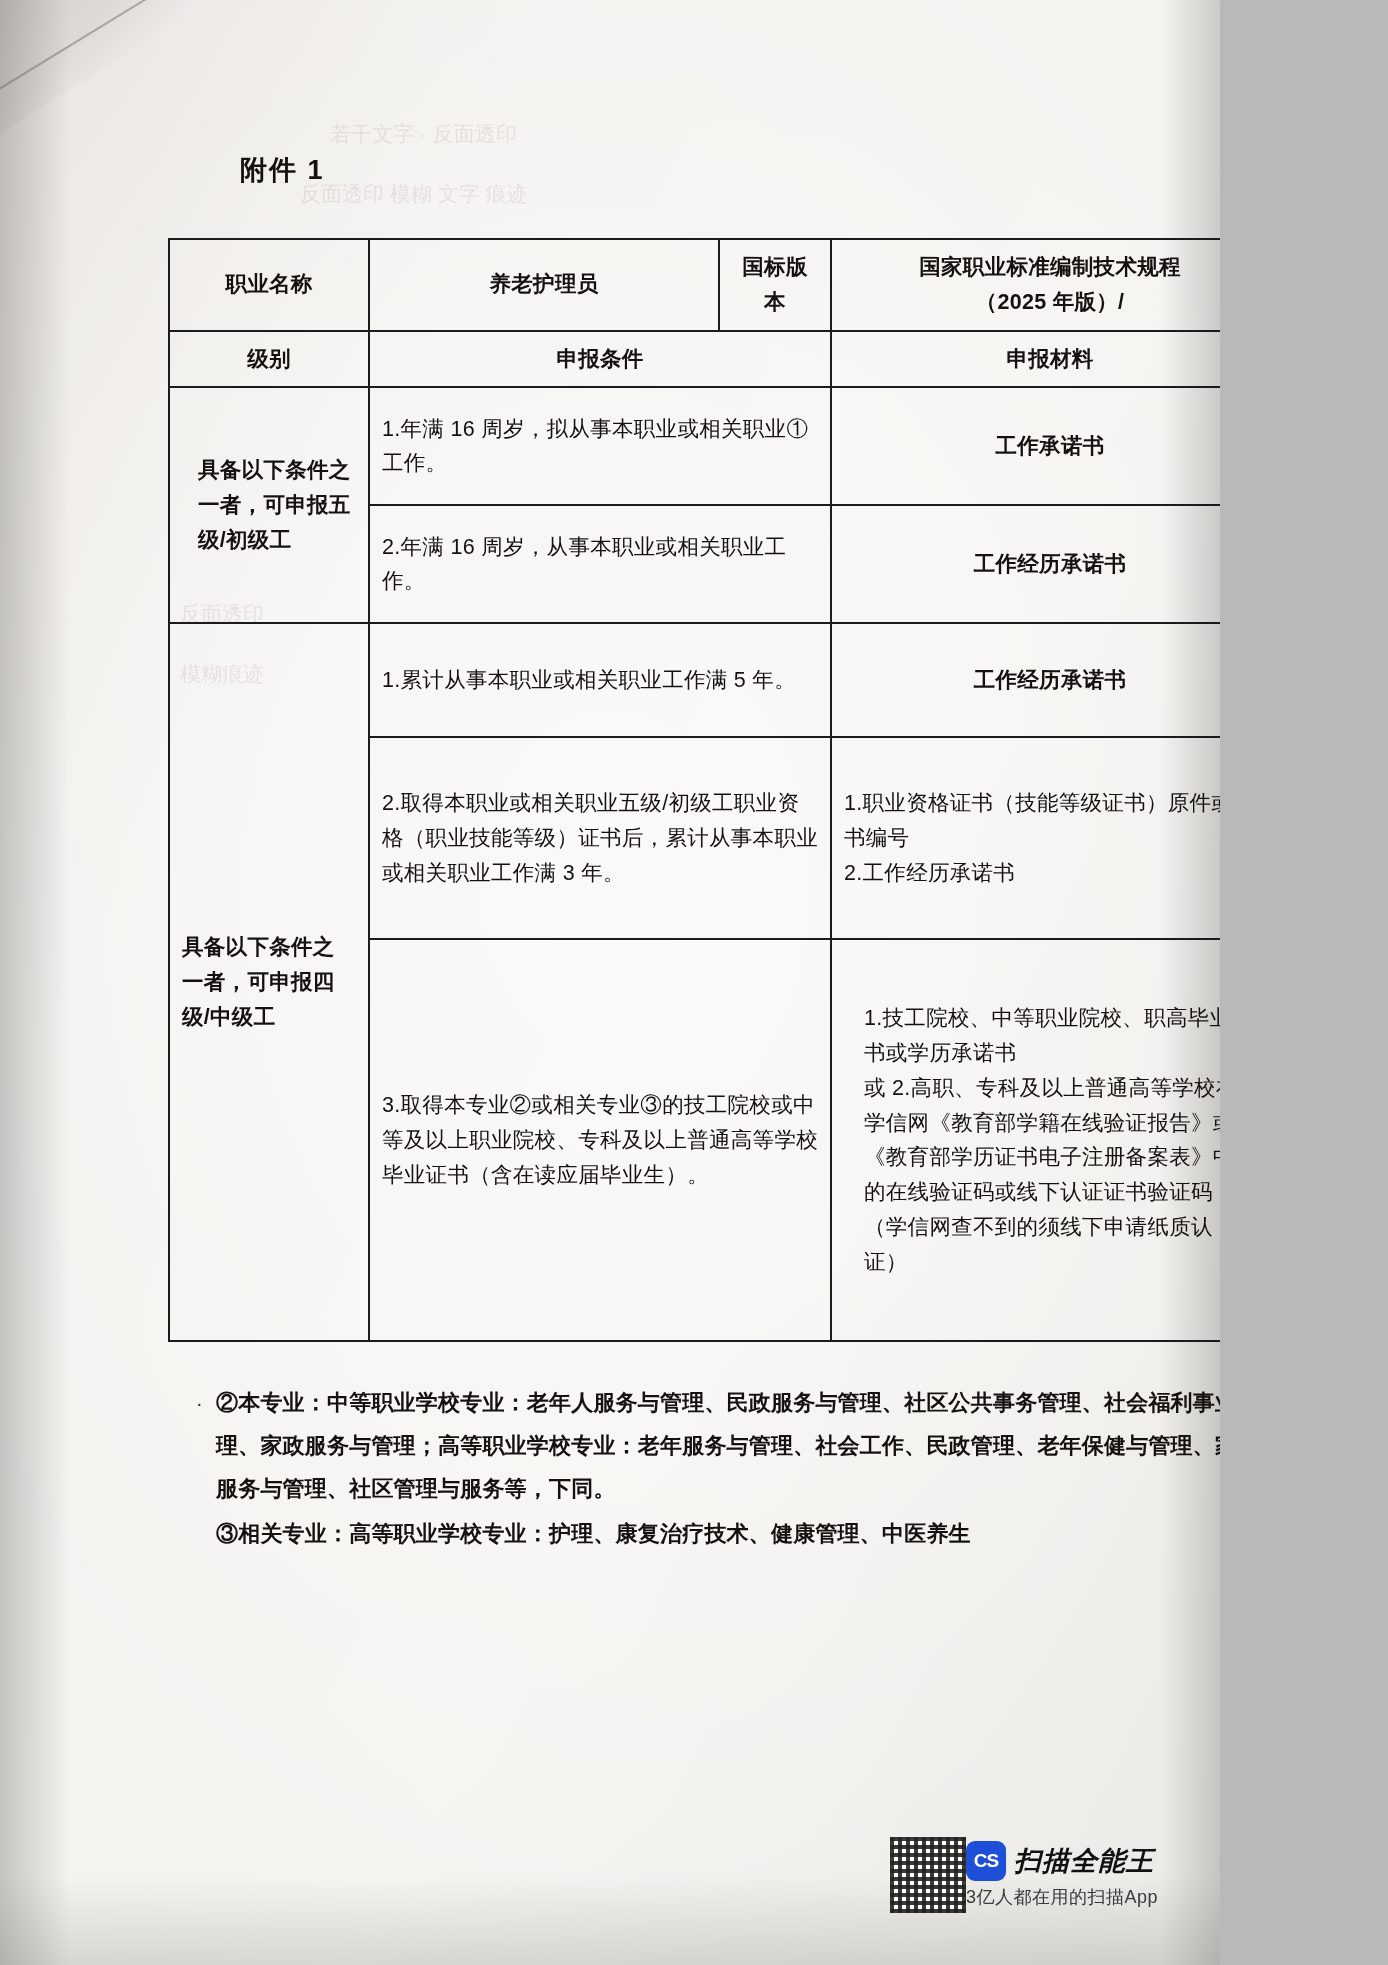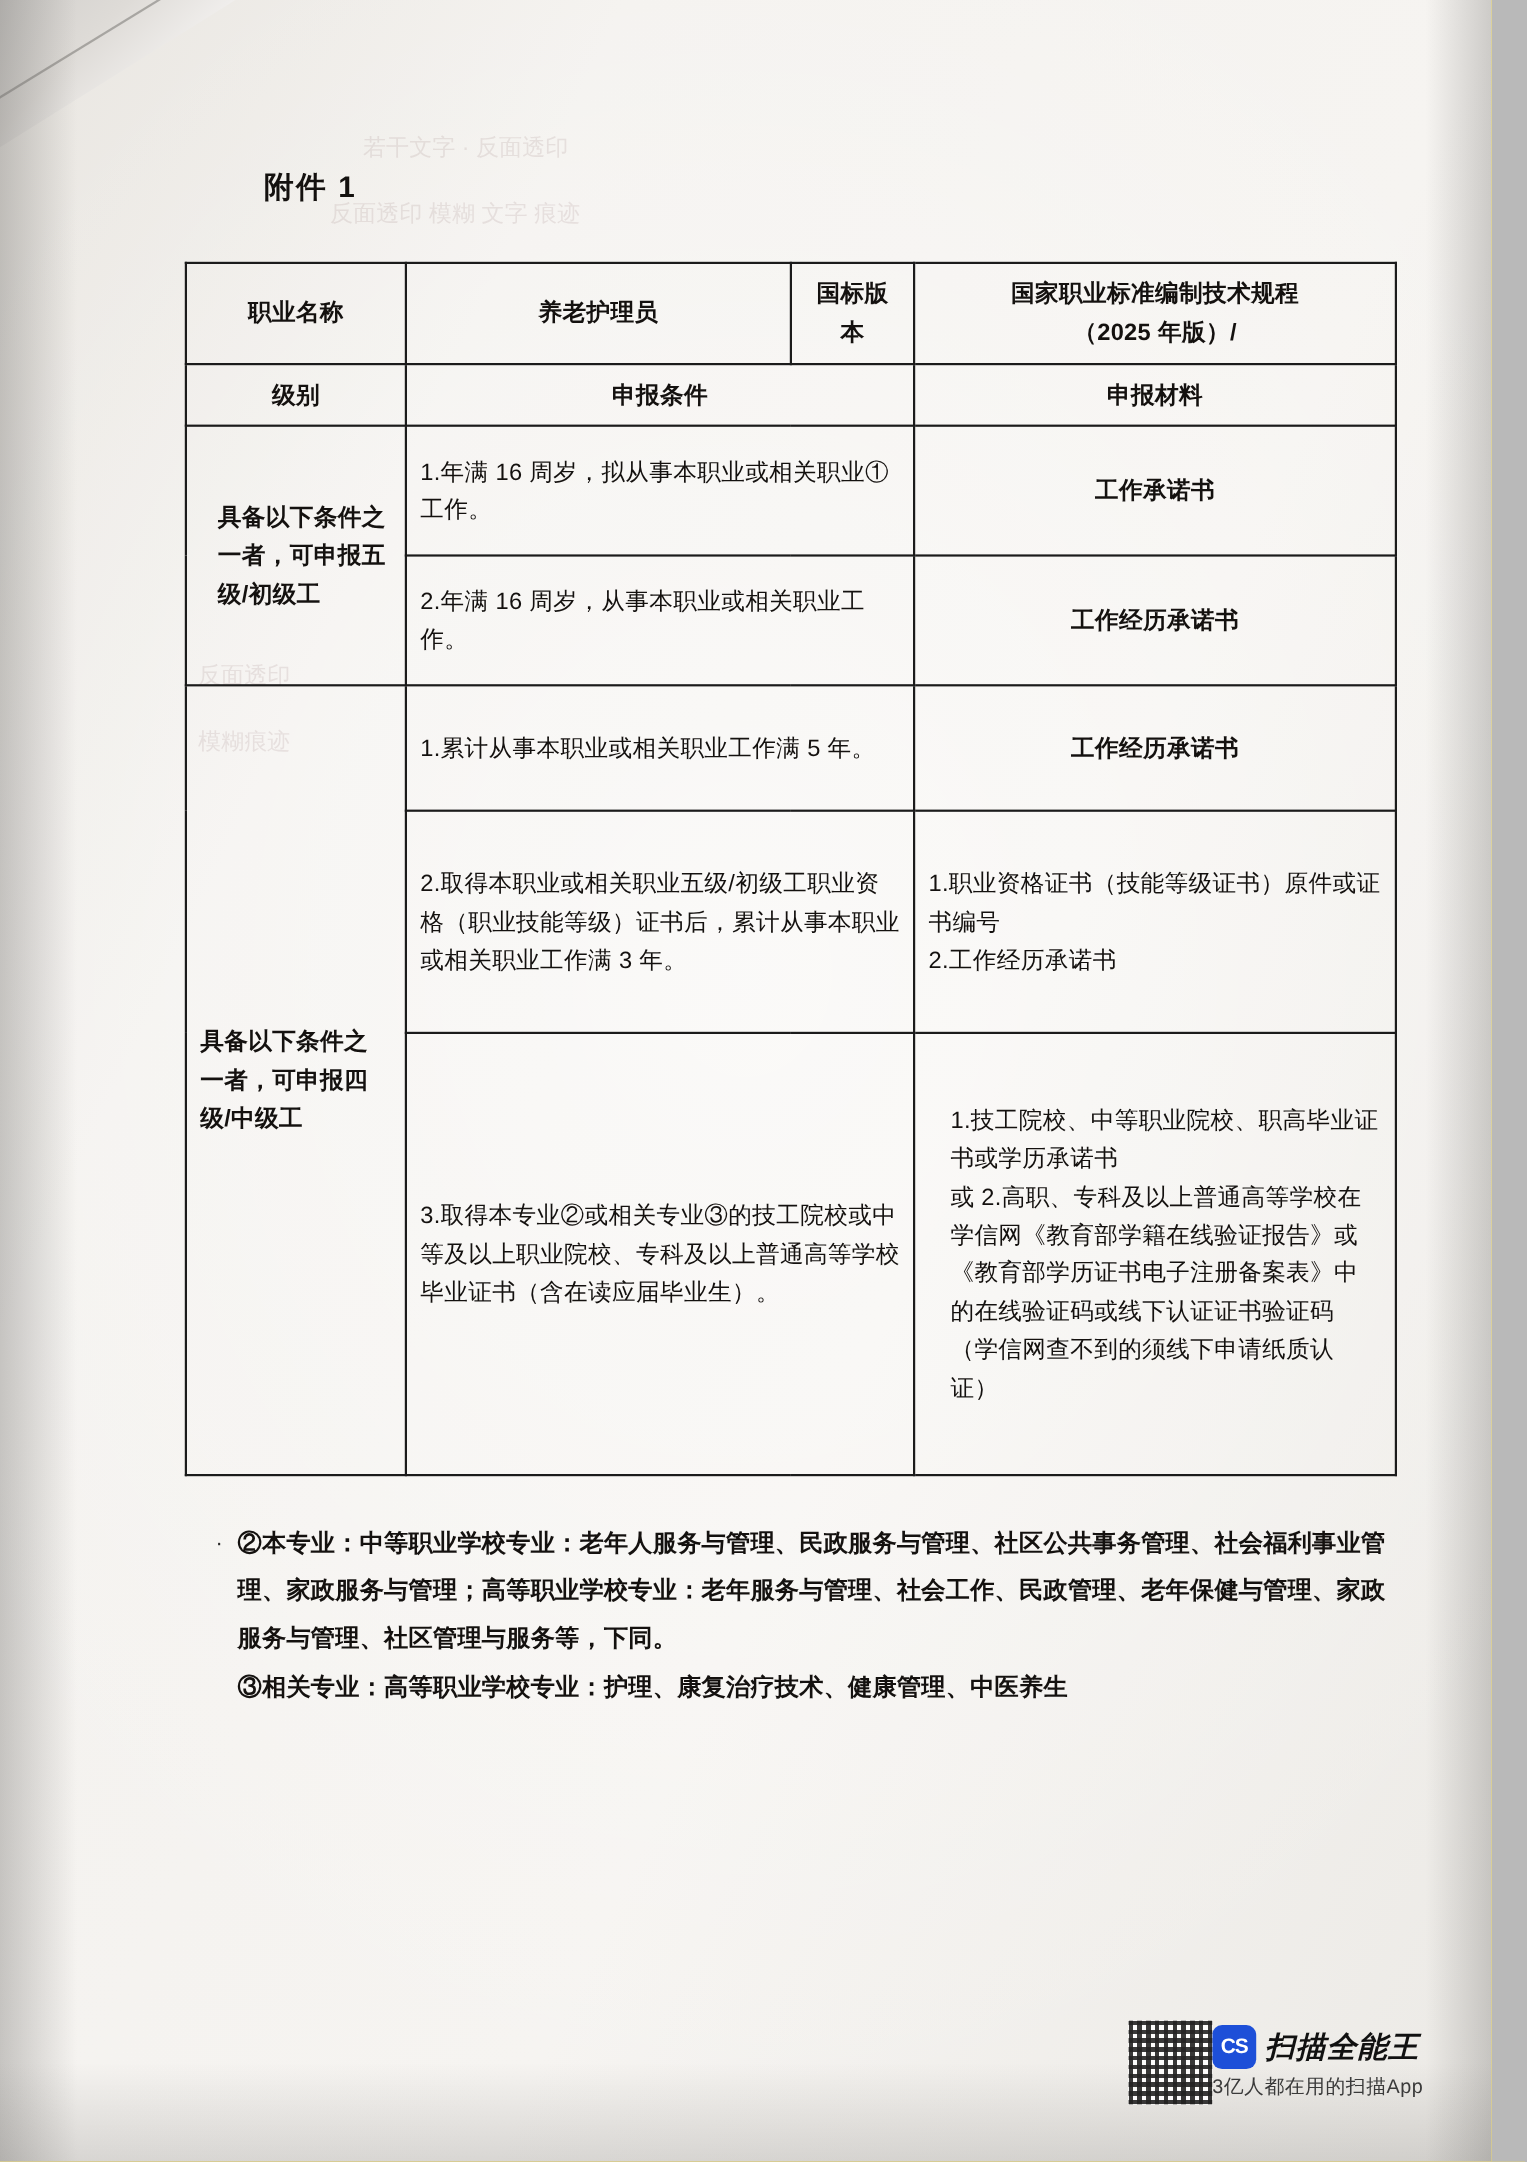--- a/index.html
+++ b/index.html
@@ -5,23 +5,23 @@
   html, body {
     margin: 0;
     padding: 0;
     background: #b9b9b9;
   }
   body {
     font-family: "Liberation Sans", sans-serif;
   }
   .page {
     position: relative;
-    width: 1356px;
+    width: 1220px;
     height: 1965px;
-    background: #fde047;
+    background: #ffffff;
     overflow: hidden;
   }
   
   .paper-tint {
     position: absolute;
     inset: 0;
     background:
       radial-gradient(ellipse 90% 75% at 50% 45%, rgba(255,255,255,0.55) 0%, rgba(255,255,255,0.0) 72%),
       linear-gradient(115deg, #e9e6e1 0%, #f4f2ef 25%, #f6f4f1 60%, #eceae6 100%);
     pointer-events: none;

